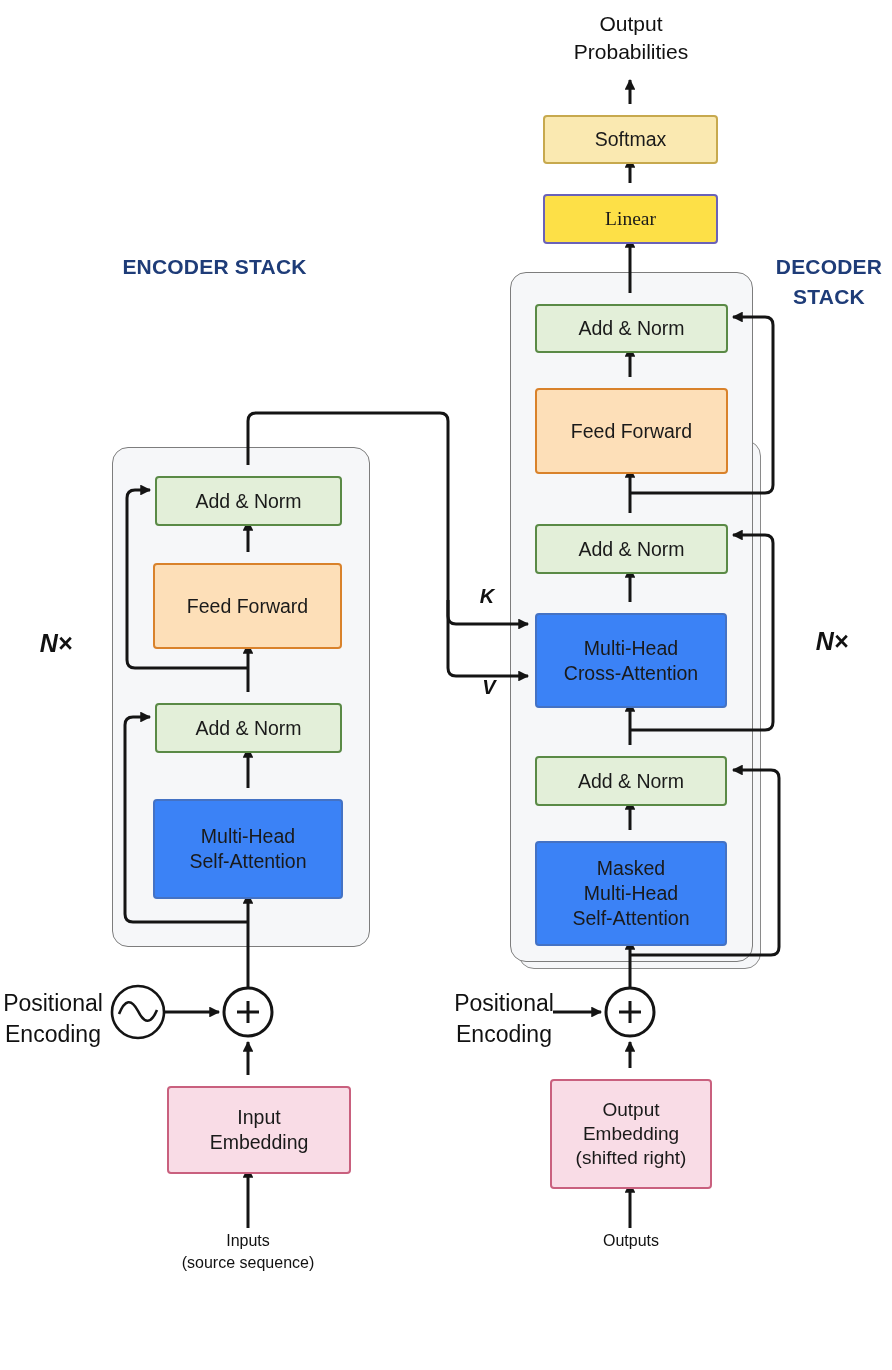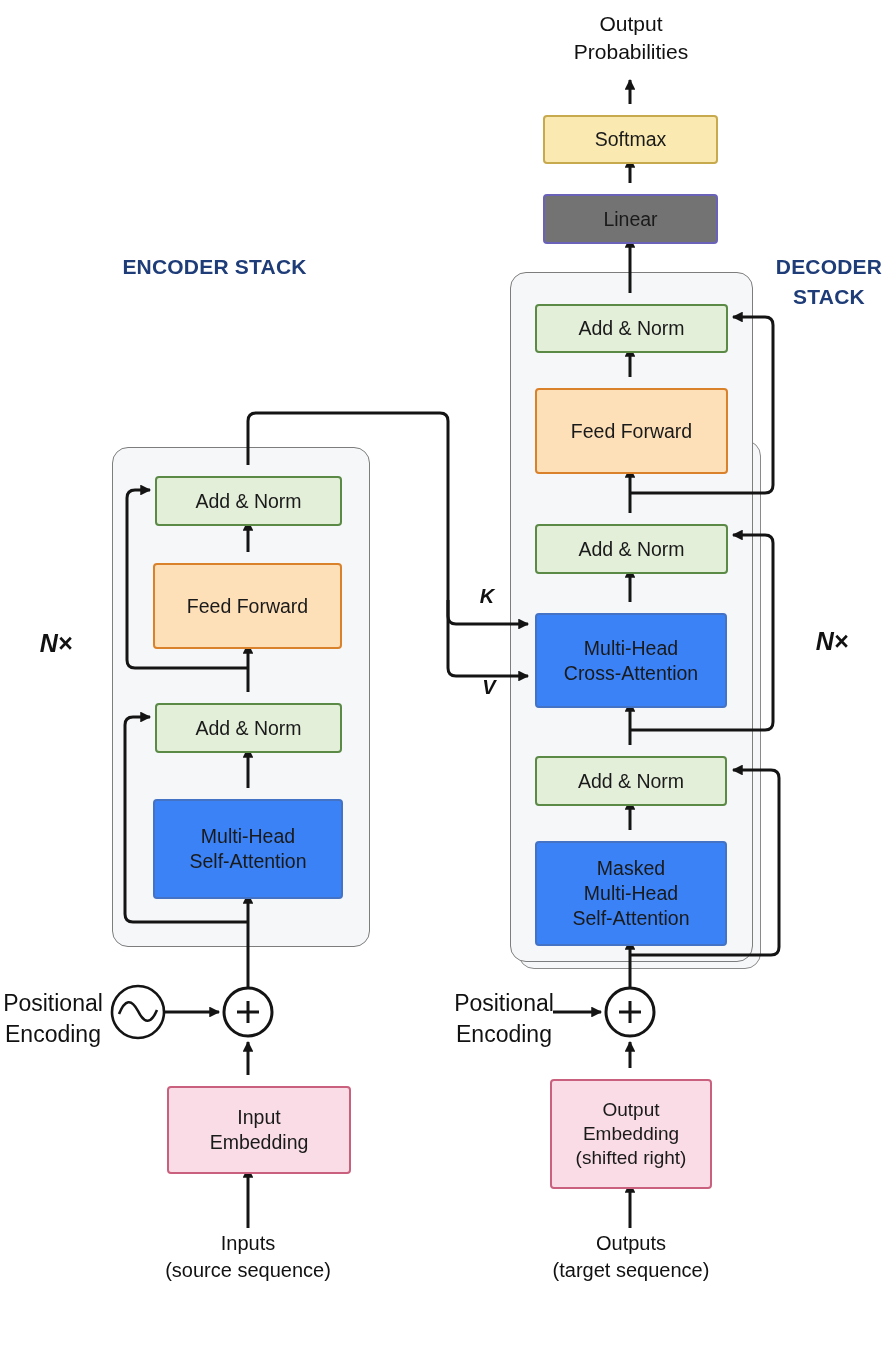--- a/index.html
+++ b/index.html
@@ -19,22 +19,22 @@
   .box{
     position:absolute;border-radius:4px;border:2px solid;z-index:2;box-sizing:border-box;
     display:flex;flex-direction:column;align-items:center;justify-content:center;
     font-size:19.5px;line-height:1.28;text-align:center;color:#1a1a1a;margin-top:11px;
   }
   .green{background:#e3efd9;border-color:#5a8a46;}
   .orange{background:#fddfb8;border-color:#d9822b;}
   .blue{background:#3b82f6;border-color:#4472c4;}
   .pink{background:#f9dce6;border-color:#c9607e;}
   .yellow{background:#fae9b1;border-color:#c7a94e;}
-  .purple{background:#737373;border-color:#6a62b8;}
-  .caption{position:absolute;text-align:center;color:#111;font-size:20px;line-height:1.35;z-index:3;}
+  .purple{background:#fde047;border-color:#6a62b8;font-family:Liberation Serif, serif;}
+  .caption{position:absolute;text-align:center;color:#111;font-size:16px;line-height:1.35;z-index:3;}
   .heading{
     position:absolute;font-weight:700;color:#1e3c78;font-size:21px;text-align:center;
     line-height:1.45;z-index:3;letter-spacing:0.2px;
   }
   .nx{position:absolute;font-weight:700;font-style:italic;font-size:25px;color:#111;text-align:center;z-index:3;}
   .kv{position:absolute;font-weight:700;font-style:italic;font-size:20px;color:#111;text-align:center;z-index:3;}
   .pe{font-size:23px;}
 </style>
 </head>
 <body>
@@ -183,16 +183,15 @@
     <div>Positional</div>
     <div>Encoding</div>
   </div>
 
   <div class="caption" style="left:148px;top:1230px;width:200px;">
     <div>Inputs</div>
     <div>(source sequence)</div>
   </div>
   <div class="caption" style="left:531px;top:1230px;width:200px;">
     <div>Outputs</div>
-    <div>(target sequence)</div>
   </div>
 
 </div>
 
 </body></html>

